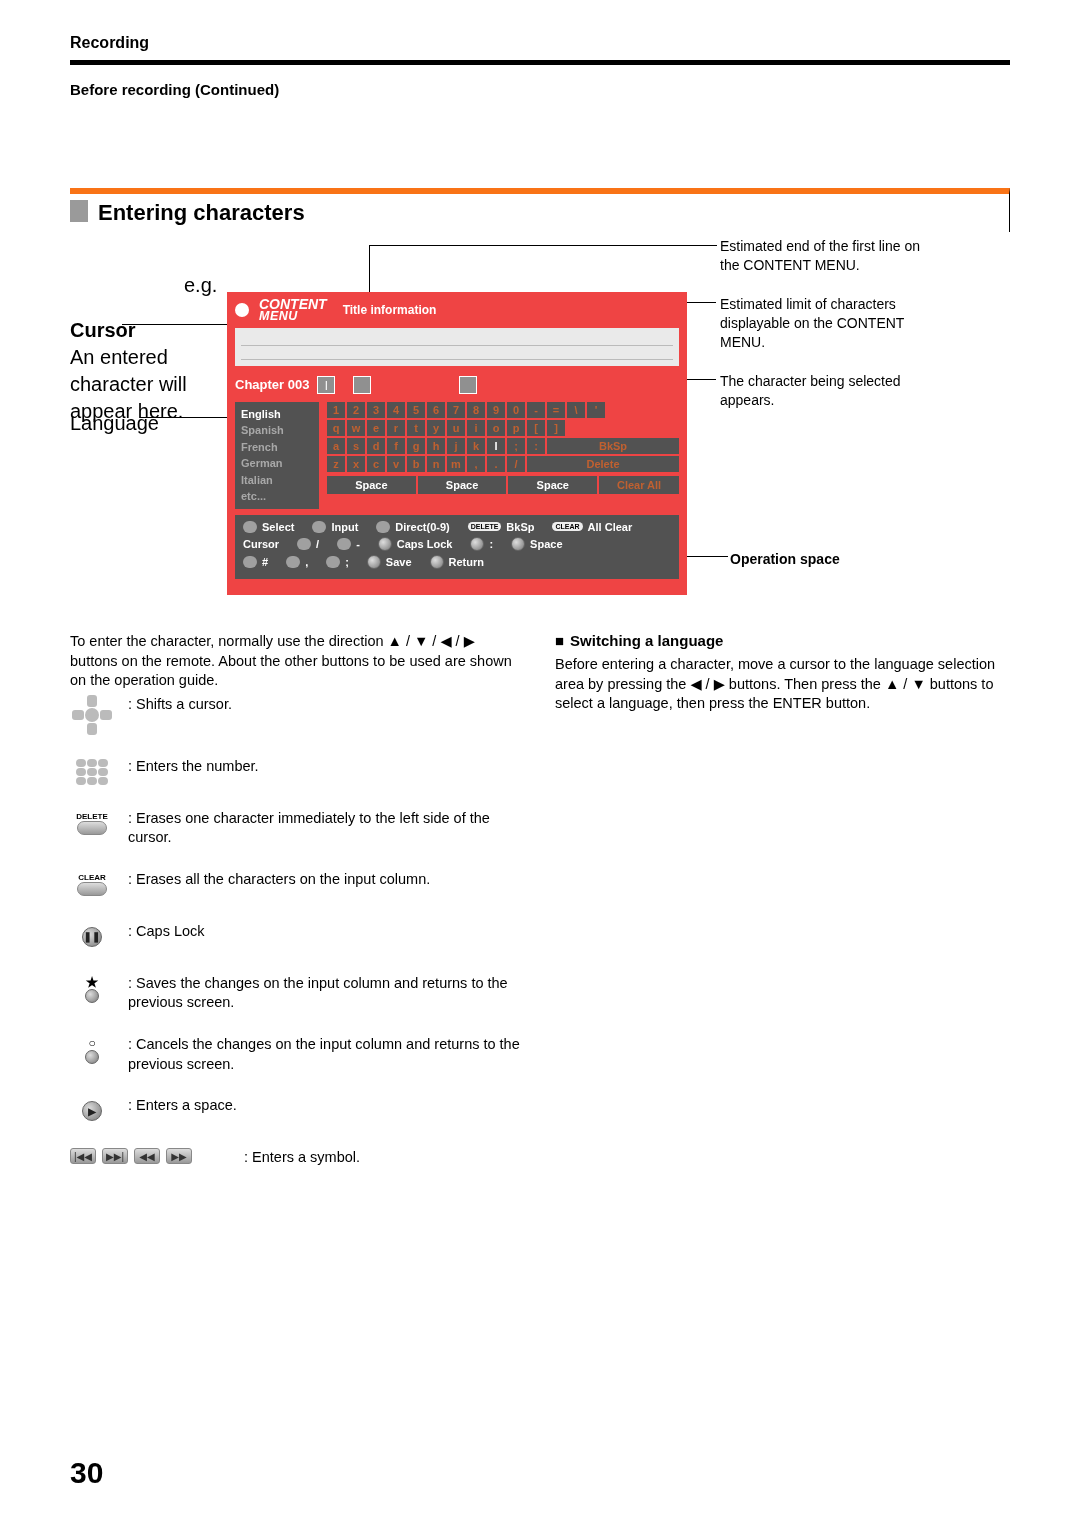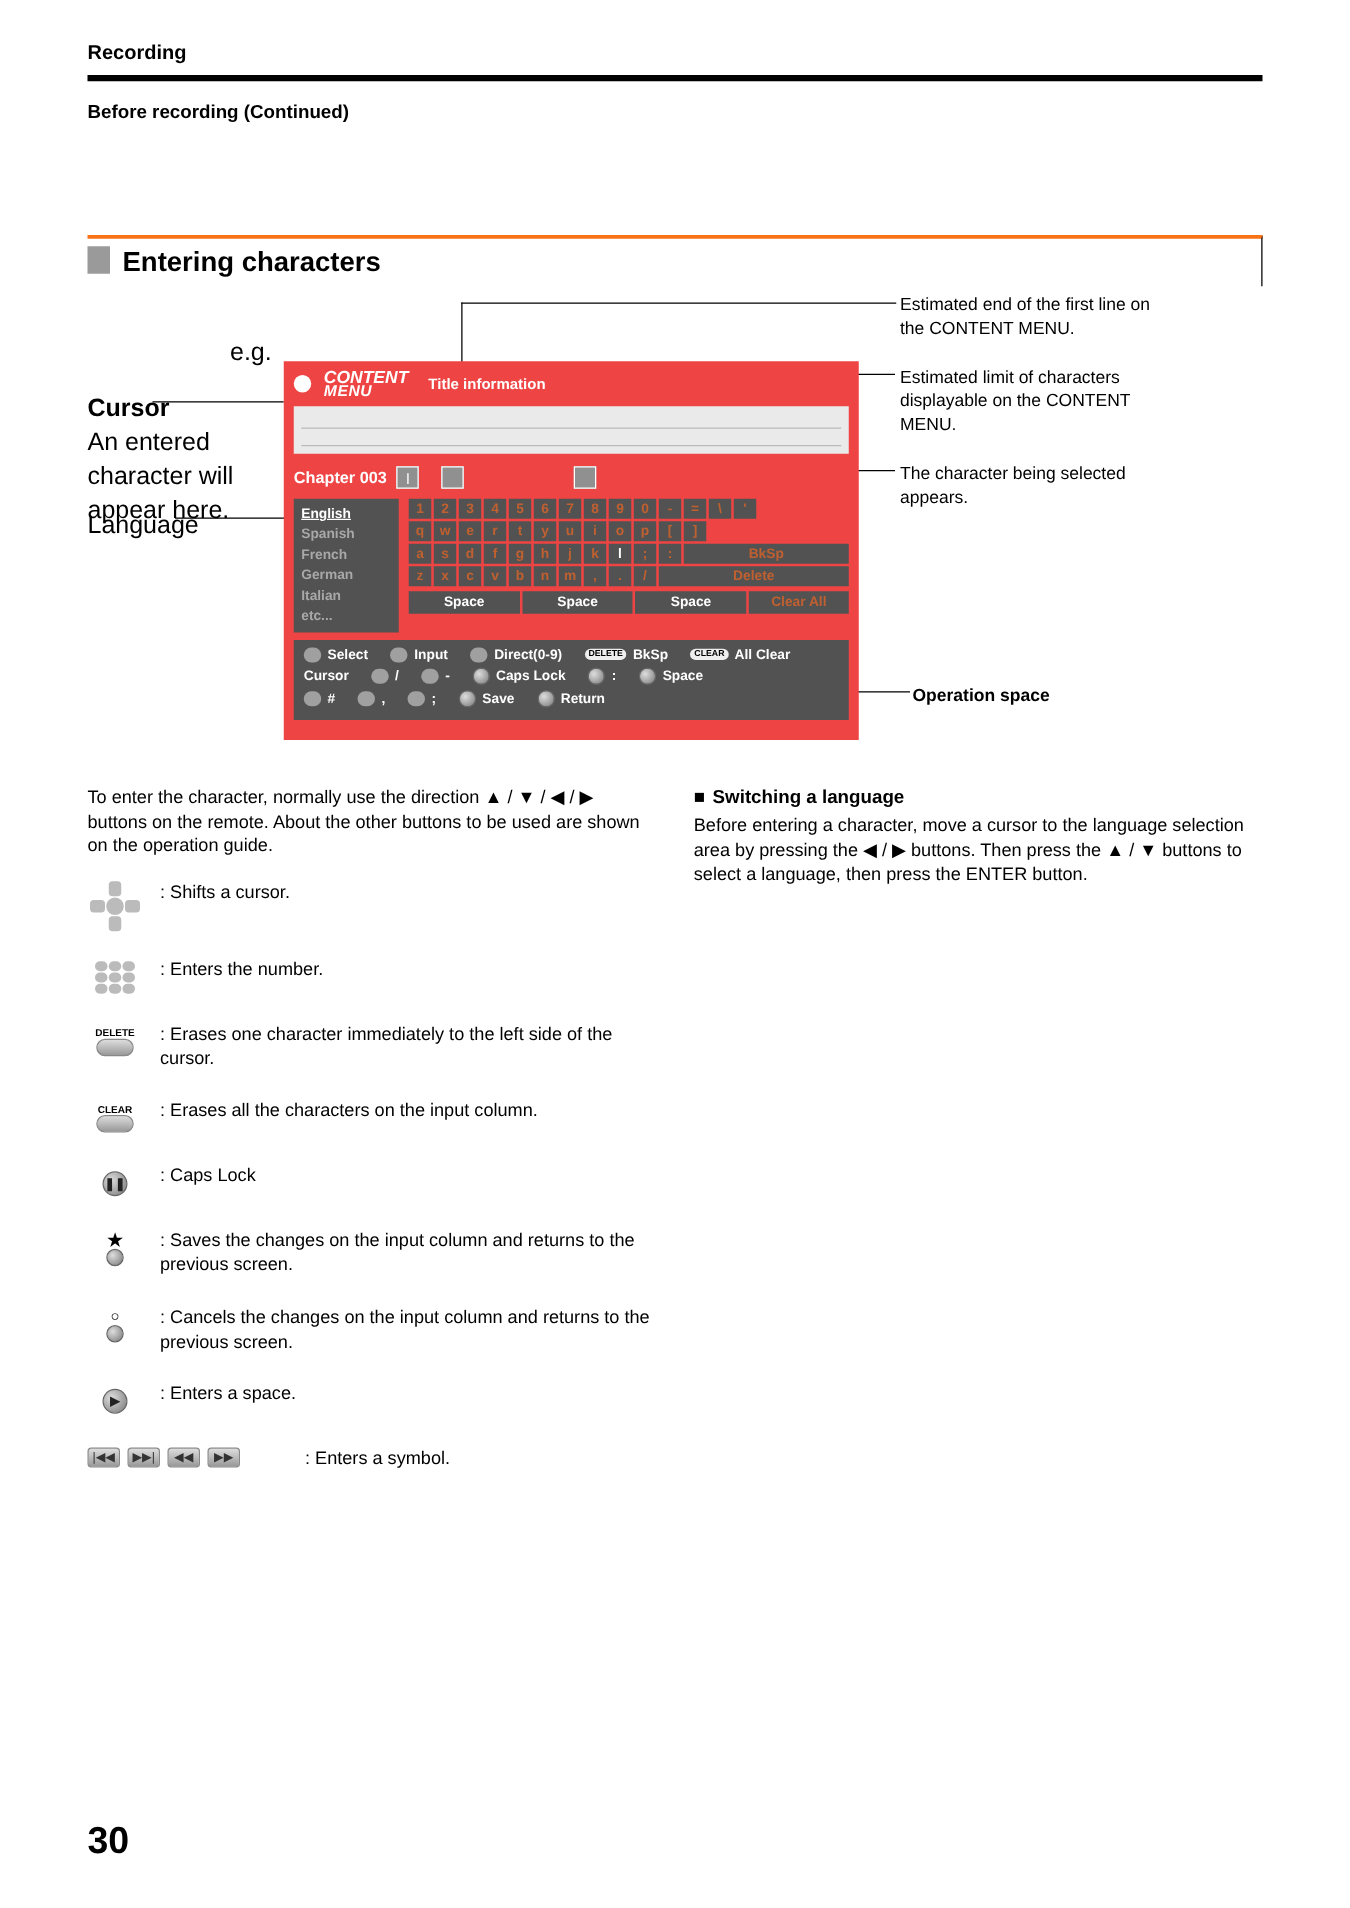--- a/index.html
+++ b/index.html
@@ -26,21 +26,21 @@
   }
   .subhead {
     font-size: 15px;
     font-weight: bold;
     margin-bottom: 90px;
   }
   .section-title-row {
     display: flex;
     align-items: stretch;
     margin-bottom: 10px;
-    border-top: 3px solid #f97316;
+    border-top: 6px solid #f97316;
     border-right: 1px solid #000;
     padding-top: 6px;
     padding-bottom: 6px;
     text-align: right;
   }
   .section-block {
     width: 18px;
     background: #9a9a9a;
     margin-right: 10px;
     height: 22px;
@@ -121,21 +121,21 @@
     gap: 8px;
   }
   .lang-col {
     width: 84px;
     background: #525252;
     font-size: 11px;
     font-weight: bold;
     line-height: 1.5;
     padding: 4px 6px;
   }
-  .lang-col .sel { color: #fff; text-decoration: underline; }
+  .lang-col .sel { color: #fff; }
   .lang-col .dim { color: #a8a8a8; }
   .keys-col { flex: 1; }
   .key-row {
     display: flex;
     gap: 2px;
     margin-bottom: 2px;
   }
   .key {
     width: 18px; height: 16px;
     background: #525252;
@@ -223,21 +223,21 @@
   }
   .blksq::before {
     content: "■";
     margin-right: 6px;
   }
   .col p {
     font-size: 14.5px;
     line-height: 1.35;
   }
   .icon-list {
-    margin-top: 17px;
+    margin-top: 4px;
   }
   .icon-row {
     display: flex;
     align-items: flex-start;
     gap: 14px;
     margin-bottom: 22px;
   }
   .icon-slot {
     width: 44px;
     min-height: 30px;

